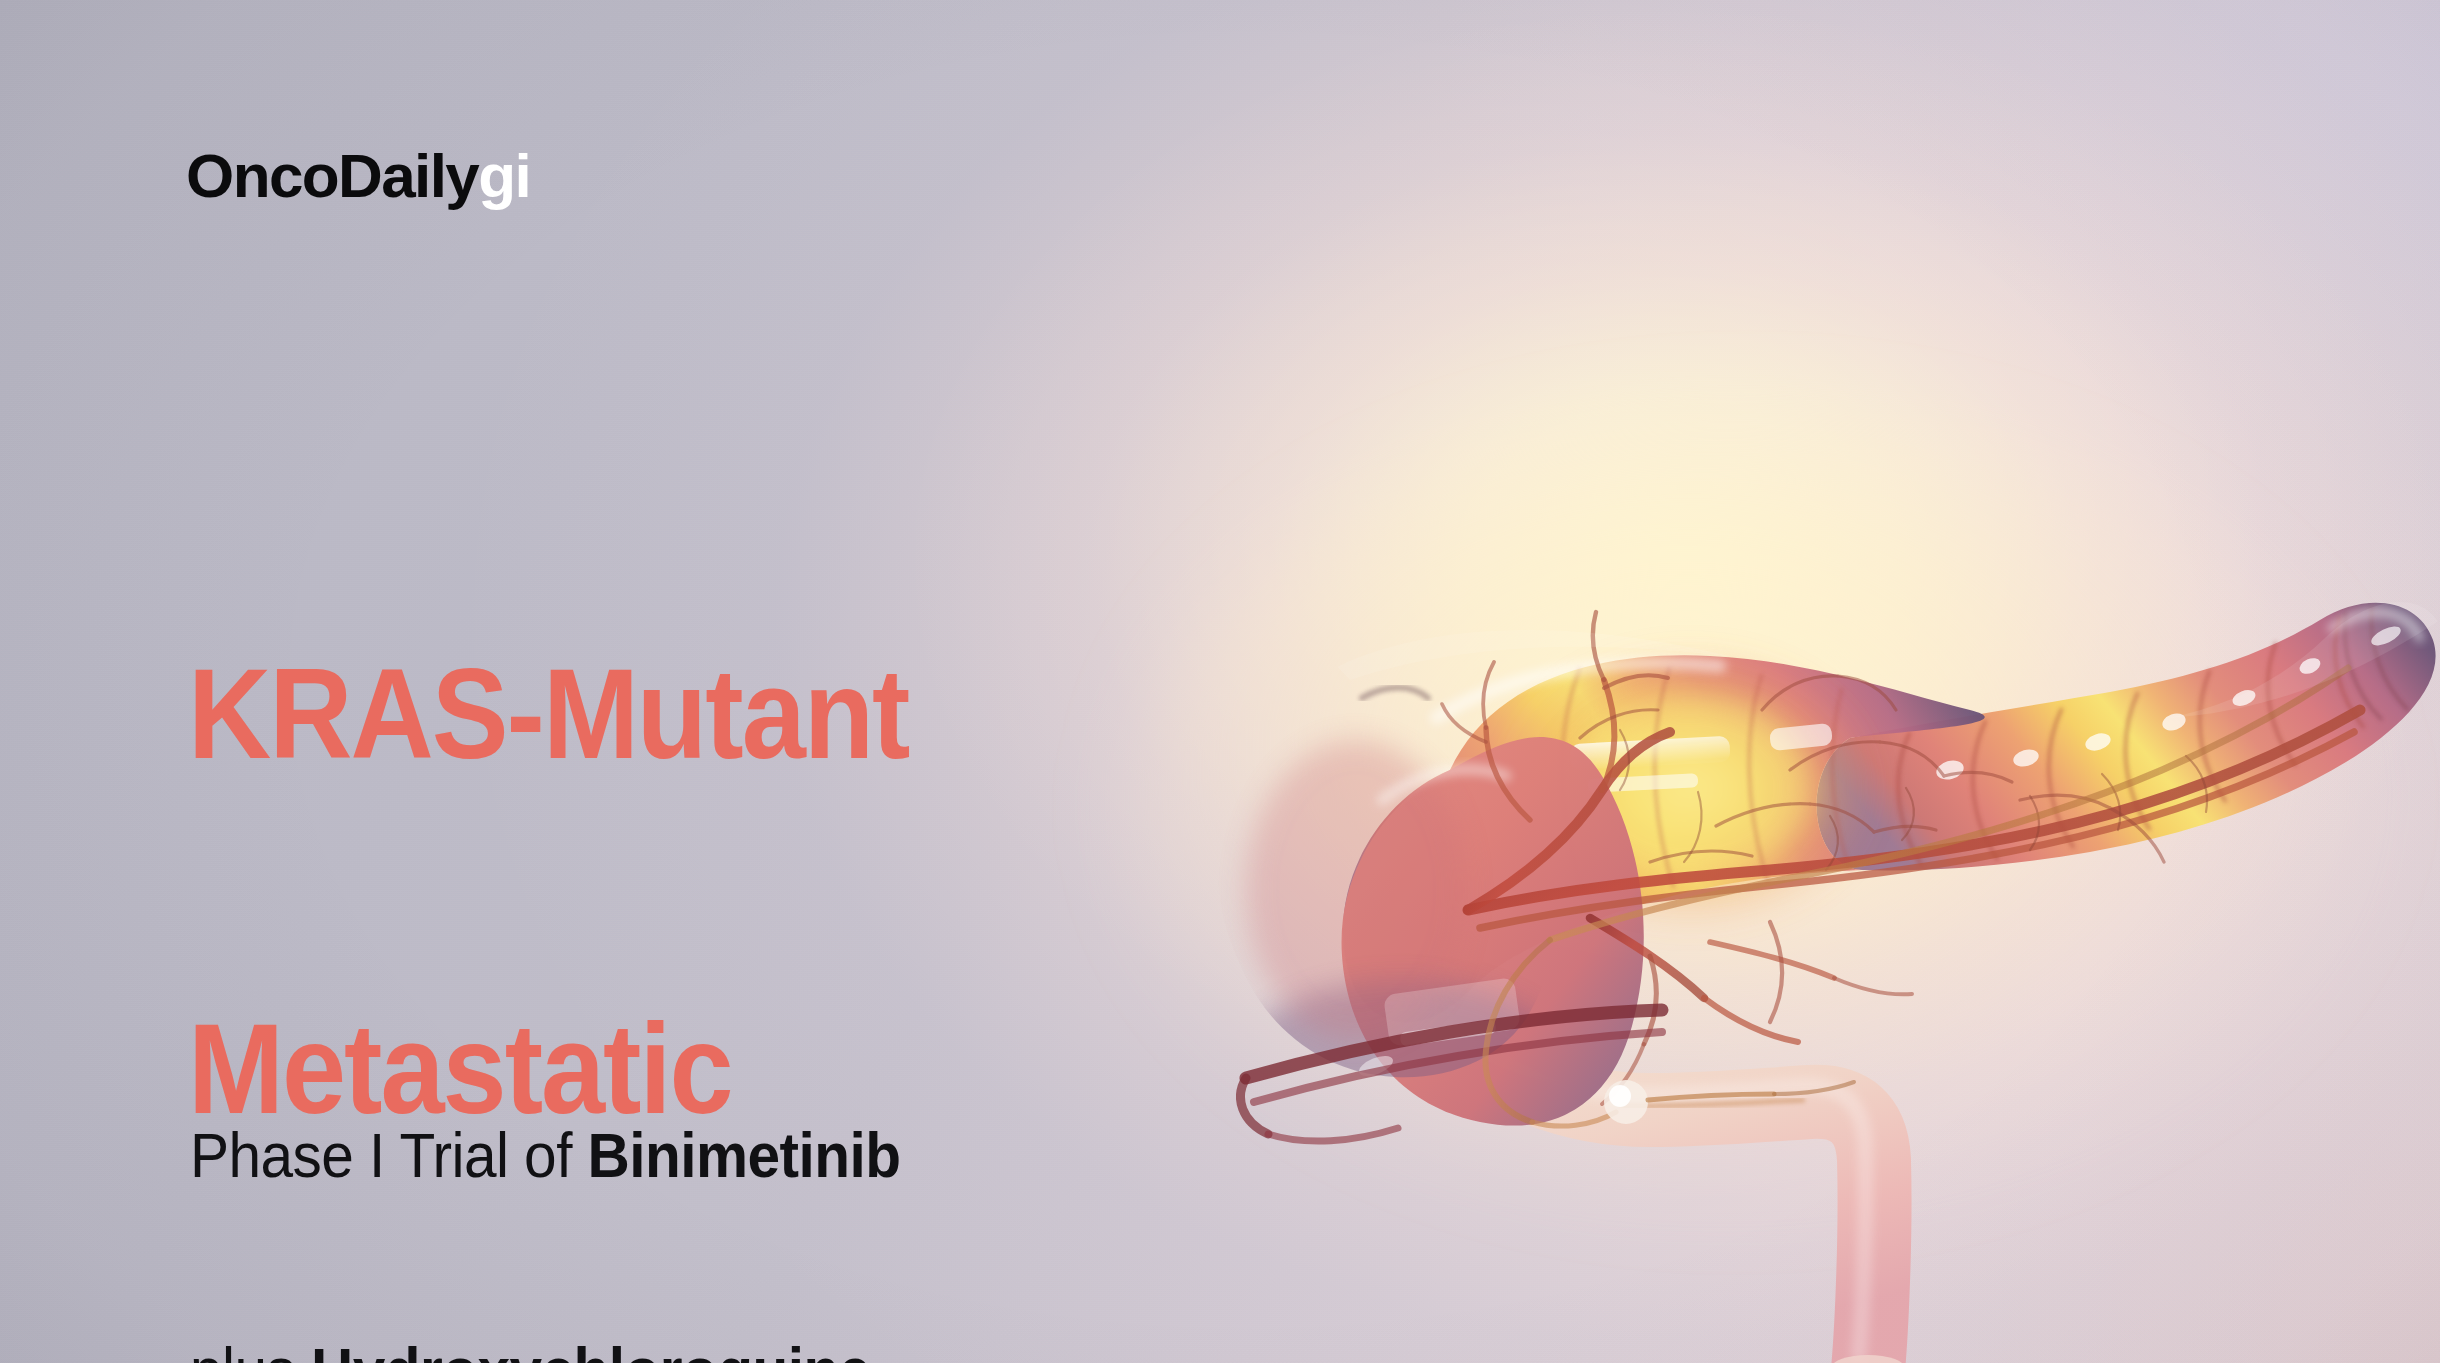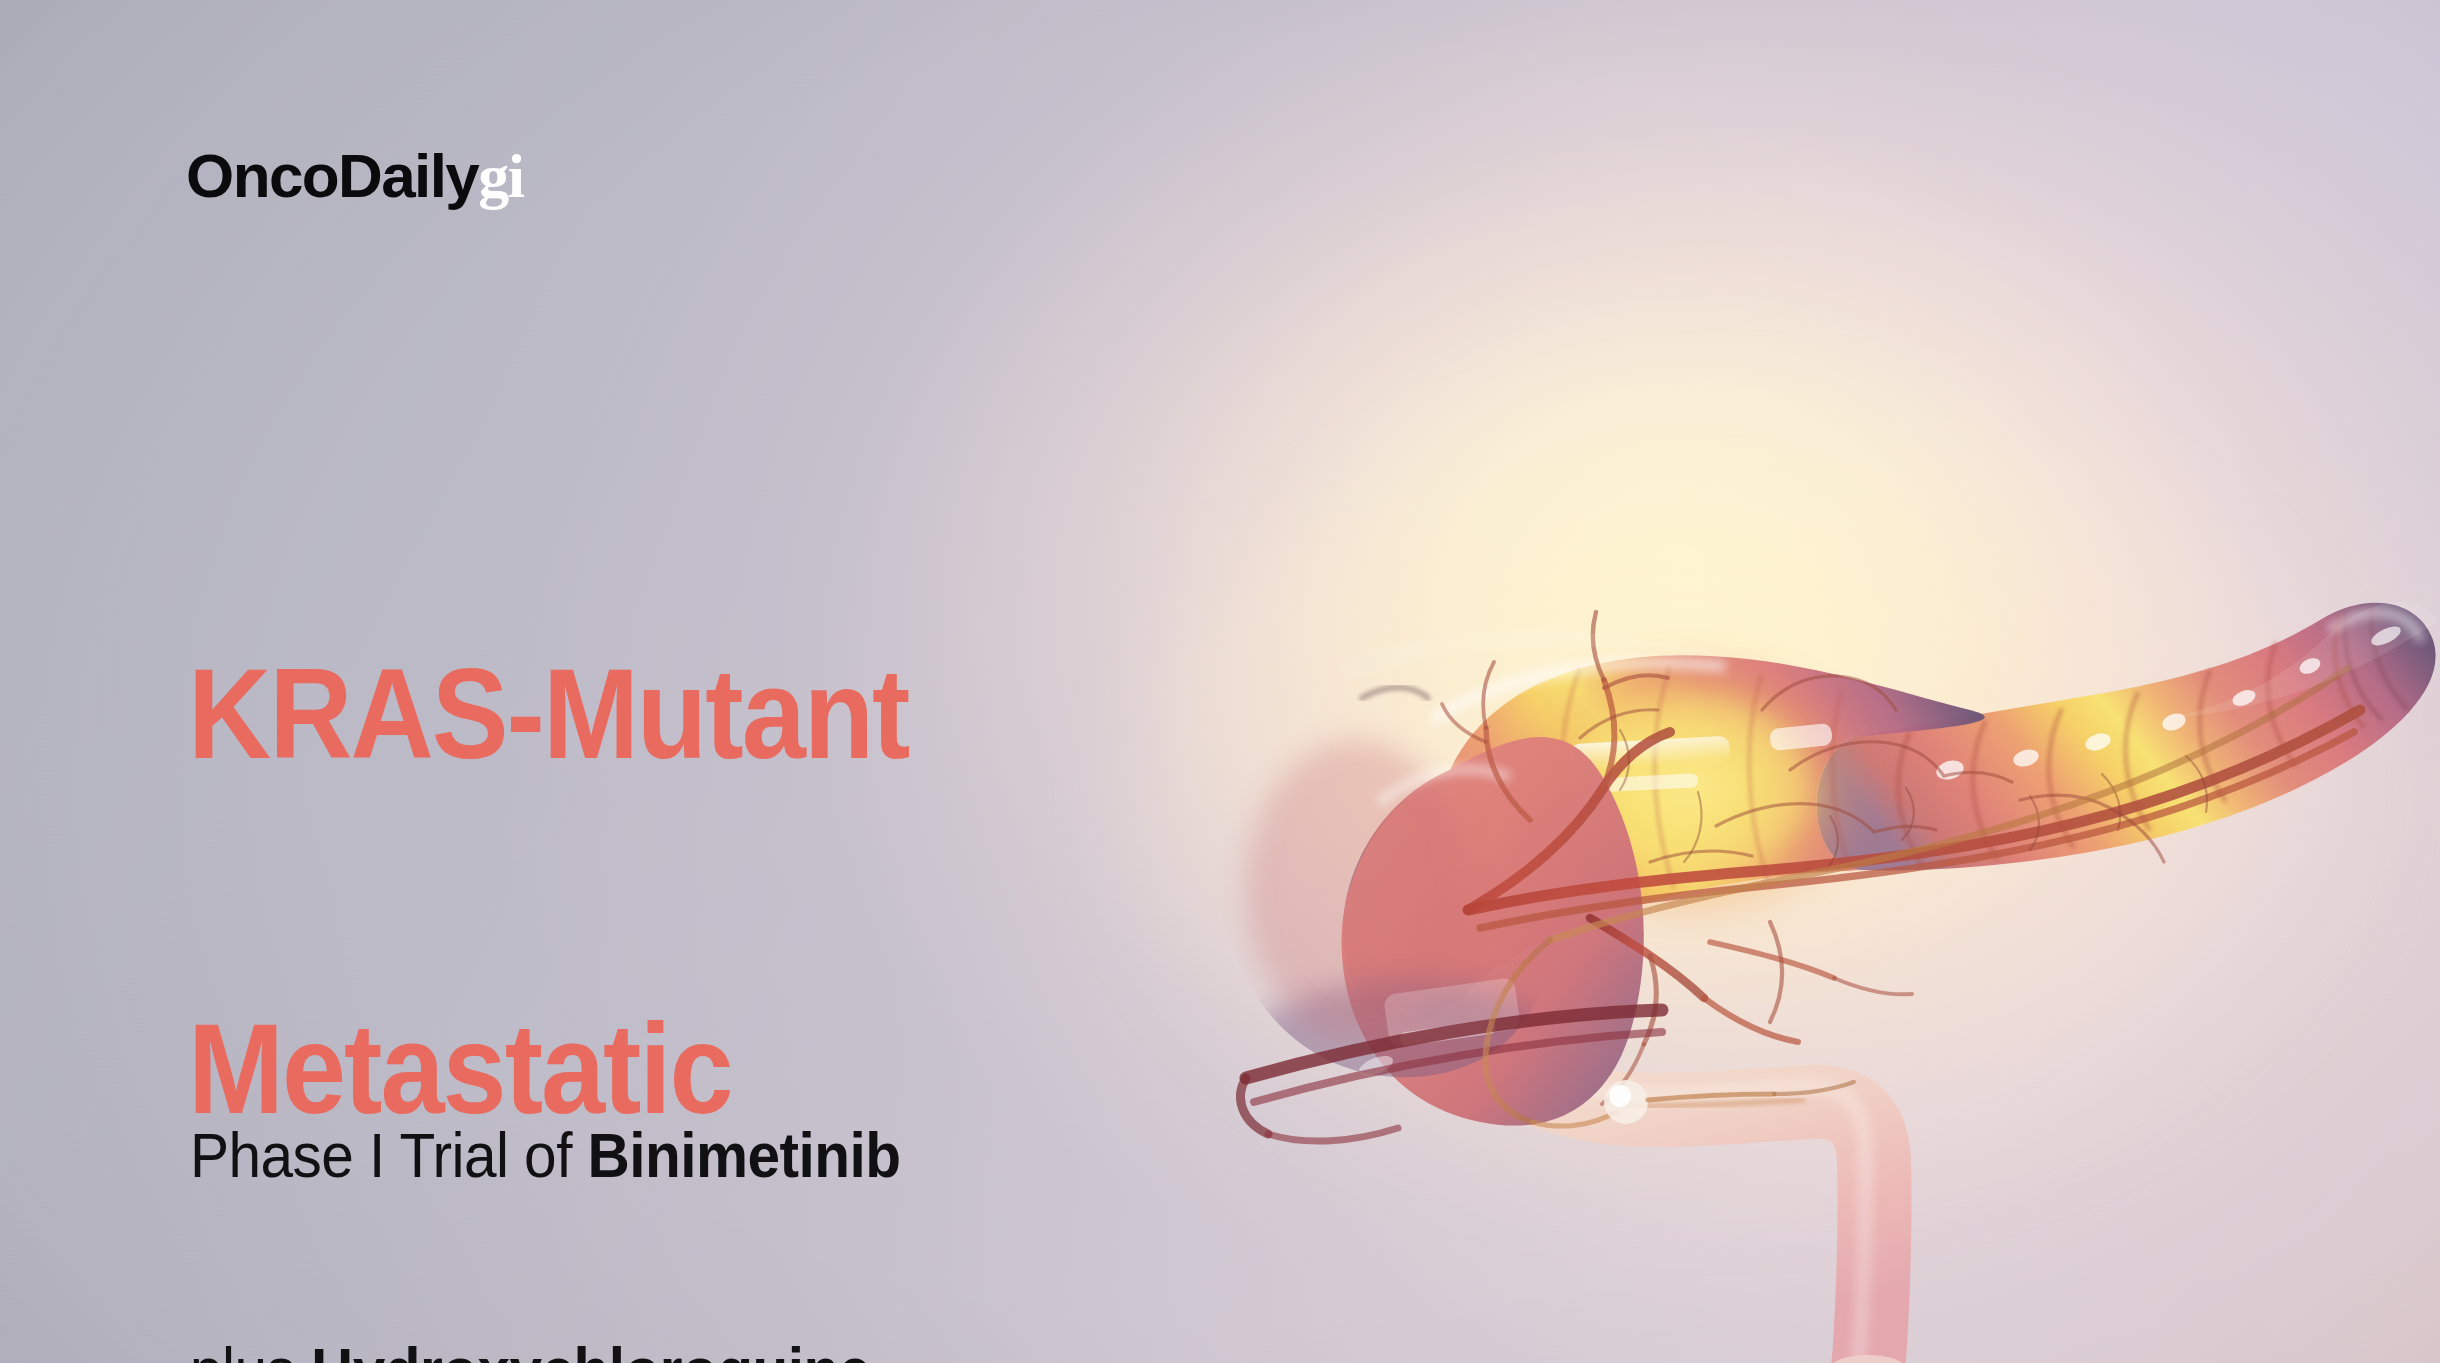--- a/index.html
+++ b/index.html
@@ -35,21 +35,21 @@
   }
 
   
   #logo {
     position:absolute; left:186px; top:145px;
     font-size:62px; font-weight:700; letter-spacing:-1.6px;
     white-space:nowrap; line-height:1;
     font-family:"Liberation Sans", sans-serif;
   }
   #logo .dark { color:#0b0b0d; }
-  #logo .light{ color:#ffffff;font-family:Liberation Serif, serif; }
+  #logo .light{ color:#ffffff; }
 
   
   #headline {
     position:absolute; left:188px; top:418px;
     color:#e96b5f;
     font-family:"Liberation Sans Narrow","Liberation Sans",sans-serif;
     font-weight:700;
     font-size:128px;
     line-height:0.925;
     letter-spacing:-2.2px;

